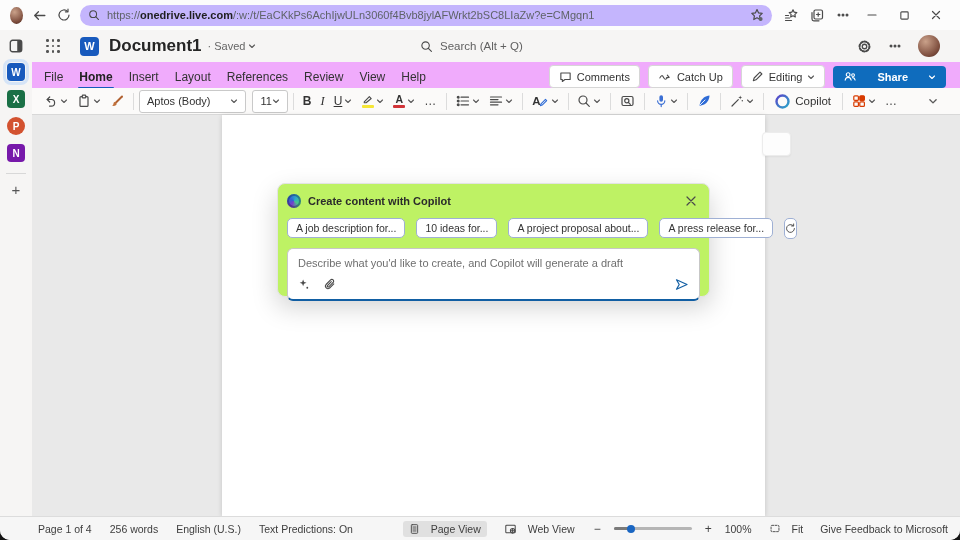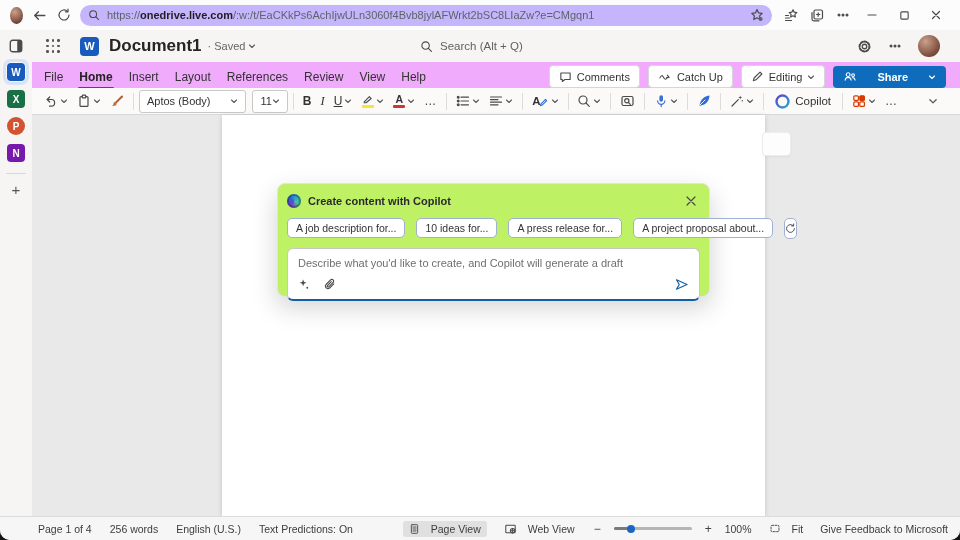--- a/index.html
+++ b/index.html
@@ -496,22 +496,22 @@
       <span class="dlg-title">Create content with Copilot</span>
       <div class="dlg-close">
         <svg class="ic" width="12" height="12" viewBox="0 0 12 12">
             <path d="M2 2l8 8M10 2l-8 8"></path>
           </svg>
       </div>
     </div>
     <div class="chips">
       <div class="chip">A job description for...</div>
       <div class="chip">10 ideas for...</div>
+      <div class="chip">A project proposal about...</div>
       <div class="chip">A press release for...</div>
-      <div class="chip">A project proposal about...</div>
       <div class="chip-refresh">
         <svg class="ic" width="11" height="11" viewBox="0 0 14 14">
             <path d="M12 7A5 5 0 1 1 10.5 3.4"></path>
             <path d="M11 1.2v2.6H8.4"></path>
           </svg>
       </div>
     </div>
     <div class="dlg-input">
       <textarea placeholder="Describe what you'd like to create, and Copilot will generate a draft" style=""></textarea>
       <div class="input-tools">

